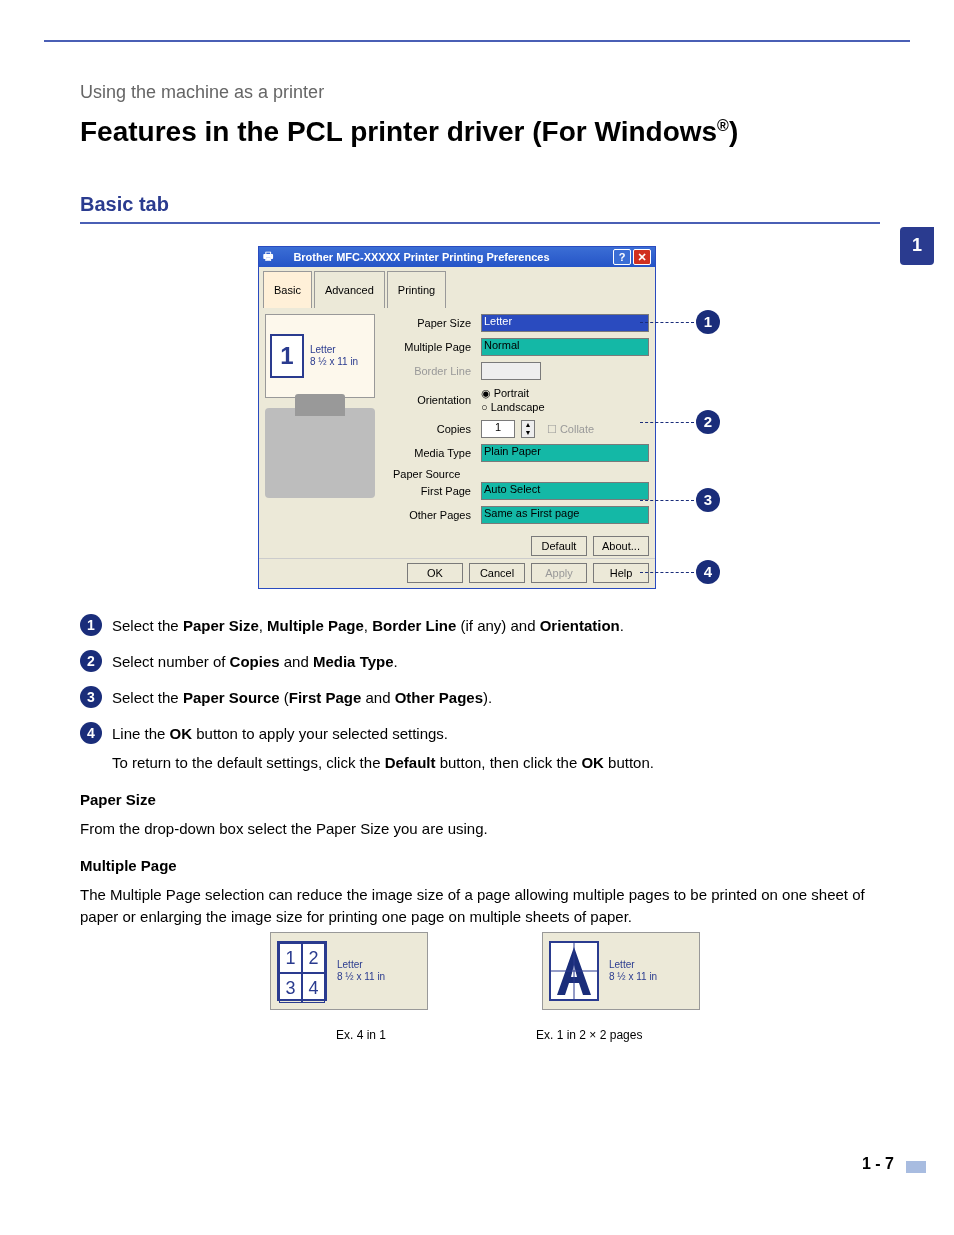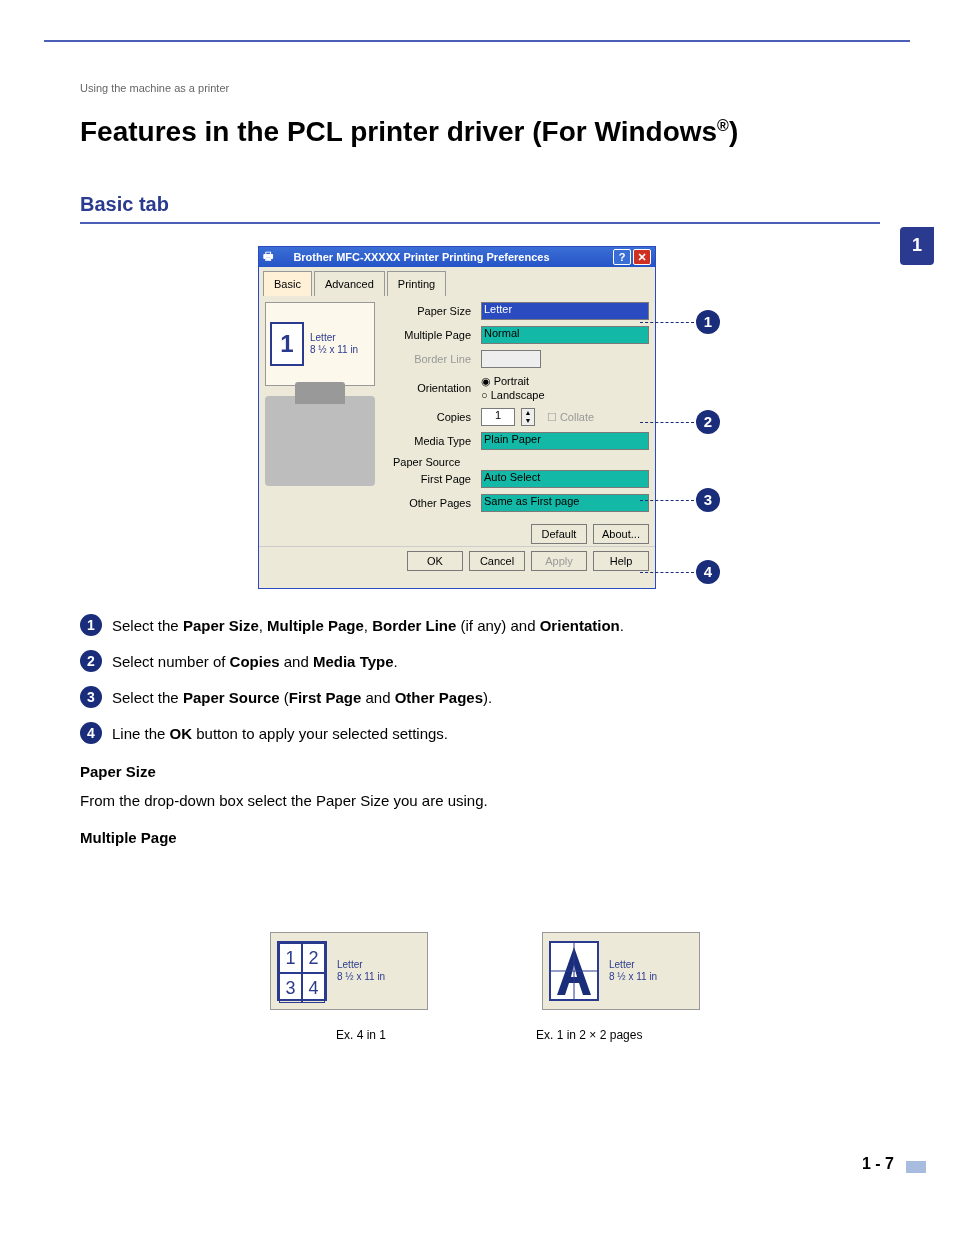--- a/index.html
+++ b/index.html
@@ -1,32 +1,32 @@
 <!DOCTYPE html>
 <html><head>
 <meta charset="utf-8">
 <style>
   * { box-sizing: border-box; margin: 0; padding: 0; }
   body { font-family: Arial, Helvetica, sans-serif; background: #fff; width: 954px; height: 1235px; position: relative; color: #000; }
   .topbar { position: absolute; top: 40px; left: 44px; right: 44px; height: 2px; background: #4a5fb5; }
-  .breadcrumb { position: absolute; top: 82px; left: 80px; font-size: 11px; color: #666; }
+  .breadcrumb { position: absolute; top: 82px; left: 80px; font-size: 18px; color: #666; }
   .page-title { position: absolute; top: 116px; left: 80px; font-size: 28px; font-weight: bold; }
   .page-title sup { font-size: 16px; }
   .section-heading { position: absolute; top: 193px; left: 80px; font-size: 20px; font-weight: bold; color: #2a3b8f; }
   .section-rule { position: absolute; top: 222px; left: 80px; width: 800px; height: 1.5px; background: #4a5fb5; }
   .side-tab { position: absolute; top: 227px; right: 20px; width: 34px; height: 38px; background: #2a3b8f; border-radius: 4px 0 4px 4px; color: #fff; font-size: 18px; font-weight: bold; text-align: center; line-height: 36px; }
 
   
   .dialog { position: absolute; top: 246px; left: 258px; width: 398px; height: 343px; border: 1px solid #2a4bbf; background: #ece9d8; font-size: 11px; }
   .titlebar { height: 20px; background: linear-gradient(#3b6ed5,#2554c7); color: #fff; display: flex; align-items: center; padding: 0 4px; font-weight: bold; font-size: 11px; }
   .titlebar .spacer { flex: 1; }
   .tbbtn { width: 18px; height: 16px; margin-left: 2px; background: #d03020; color: #fff; text-align: center; line-height: 15px; font-size: 11px; border: 1px solid #fff; border-radius: 2px; }
   .tbbtn.help { background: #3b6ed5; }
   .tabs { display: flex; gap: 2px; padding: 4px 4px 0 4px; background: #ece9d8; }
-  .tab { padding: 6px 10px; border: 1px solid #999; border-bottom: none; background: #ece9d8; font-size: 11px; }
+  .tab { padding: 12px 10px; border: 1px solid #999; border-bottom: none; background: #ece9d8; font-size: 11px; }
   .tab.active { background: #fff0d8; }
   .dialog-body { display: flex; padding: 6px; gap: 8px; background: #ece9d8; }
   .leftcol { width: 120px; }
   .preview-box { width: 110px; height: 84px; border: 1px solid #999; background: #fdf8ec; display: flex; align-items: center; gap: 6px; padding: 4px; }
   .page-icon { width: 34px; height: 44px; border: 2px solid #2a3b8f; background: #fff; text-align: center; font-size: 24px; font-weight: bold; color: #2a3b8f; line-height: 40px; }
   .preview-text { font-size: 10px; color: #2a3b8f; line-height: 12px; }
   .printer-img { width: 110px; height: 90px; margin-top: 10px; background: #bdbdbd; border-radius: 4px; position: relative; }
   .printer-img::before { content: ""; position: absolute; top: -14px; left: 30px; width: 50px; height: 22px; background: #999; border-radius: 3px 3px 0 0; }
   .rightcol { flex: 1; }
   .formrow { display: flex; align-items: center; margin-bottom: 6px; gap: 6px; position: relative; }
@@ -189,25 +189,29 @@
     <div class="inst-text">
       <span>Select the </span><b>Paper Source</b><span> (</span><b>First Page</b><span> and </span><b>Other Pages</b><span>).</span>
     </div>
   </div>
   <div class="inst-row">
     <div class="inst-num">4</div>
     <div class="inst-text">
       <span>Line the </span><b>OK</b><span> button to apply your selected settings.</span>
     </div>
   </div>
+  <div class="inst-sub bodytext">
+    <span>To return to the default settings, click the </span><b>Default</b><span> button, then click the </span><b>OK</b><span> button.</span>
+  </div>
 
   <div class="subhead">Paper Size</div>
   <div class="bodytext">From the drop-down box select the Paper Size you are using.</div>
 
   <div class="subhead">Multiple Page</div>
+  <div class="bodytext">The Multiple Page selection can reduce the image size of a page allowing multiple pages to be printed on one sheet of paper or enlarging the image size for printing one page on multiple sheets of paper.</div>
 </div>
 
 <div class="examples">
   <div class="ex-box">
     <div class="ex-grid">
       <div>1</div>
         <div>2</div>
         <div>3</div>
         <div>4</div>
     </div>

